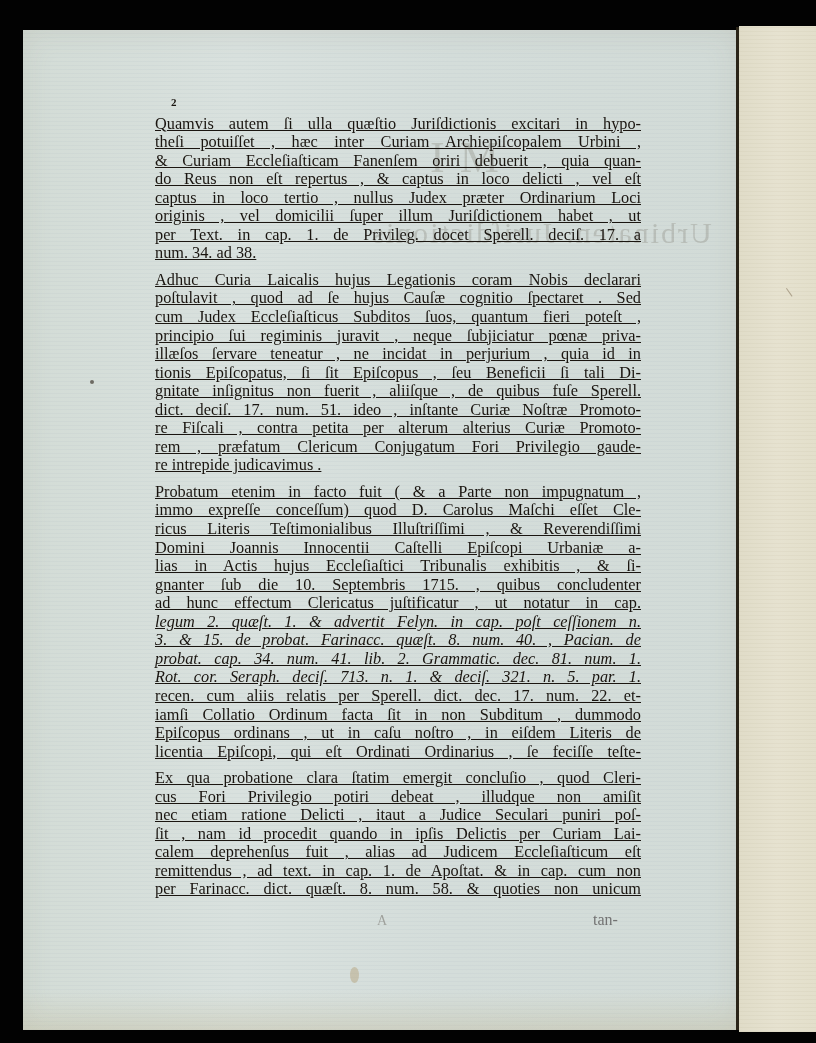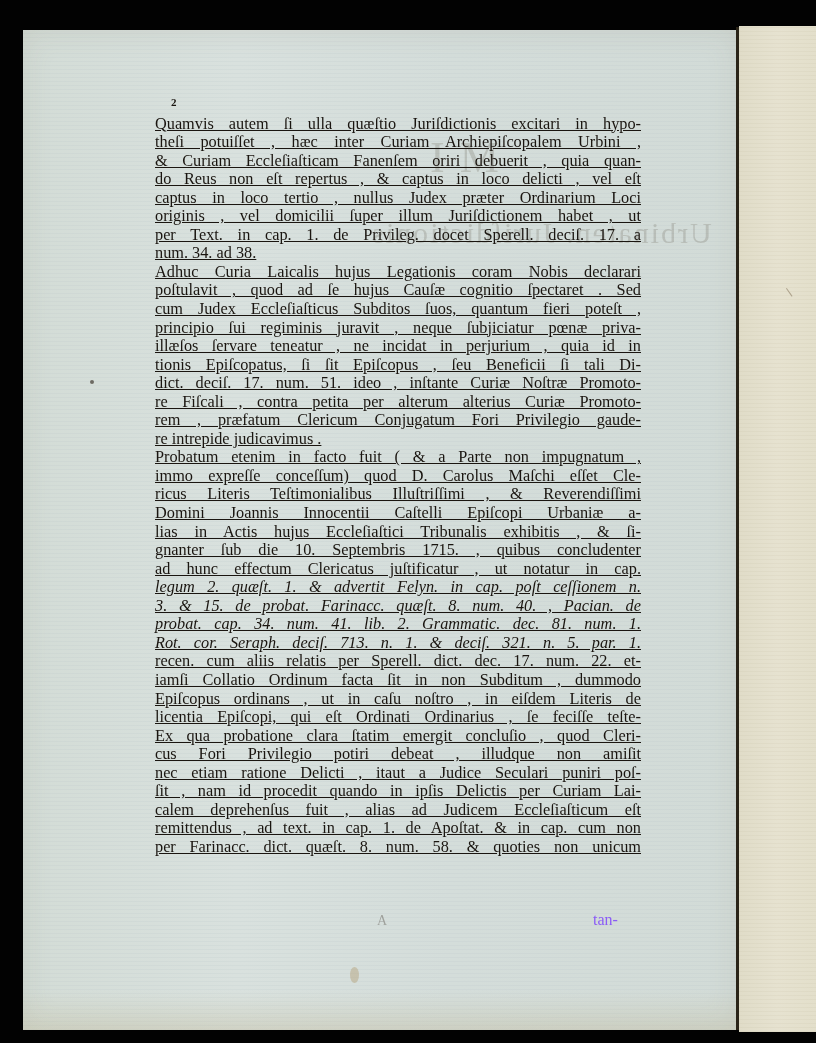--- a/index.html
+++ b/index.html
@@ -93,28 +93,28 @@
   }
   .para .line {
     display: block;
     text-align: justify;
     text-align-last: justify;
     white-space: nowrap;
   }
   .para .line.last {
     text-align-last: left;
   }
-  .para + .para { margin-top: 0; }
+  .para + .para { margin-top: 8px; }
   .first-spacer { height: 18.55px; }
   .catchword {
     position: absolute;
     left: 593px;
     top: 911px;
     font-size: 16px;
-    color: #8b5cf6;
+    color: #737373;
   }
   .signature {
     position: absolute;
     left: 377px;
     top: 913px;
     font-size: 14px;
     color: rgba(60,50,40,0.35);
   }
   .showthrough {
     position: absolute;
@@ -161,20 +161,21 @@
     <span class="line last">num. 34. ad 38.</span>
   </div>
 
   <div class="para">
     <span class="line">Adhuc Curia Laicalis hujus Legationis coram Nobis declarari</span>
     <span class="line">poſtulavit , quod ad ſe hujus Cauſæ cognitio ſpectaret . Sed</span>
     <span class="line">cum Judex Eccleſiaſticus Subditos ſuos, quantum fieri poteſt ,</span>
     <span class="line">principio ſui regiminis juravit , neque ſubjiciatur pœnæ priva-</span>
     <span class="line">illæſos ſervare teneatur , ne incidat in perjurium , quia id in</span>
     <span class="line">tionis Epiſcopatus, ſi ſit Epiſcopus , ſeu Beneficii ſi tali Di-</span>
+    <span class="line">gnitate inſignitus non fuerit , aliiſque , de quibus fuſe Sperell.</span>
     <span class="line">dict. deciſ. 17. num. 51. ideo , inſtante Curiæ Noſtræ Promoto-</span>
     <span class="line">re Fiſcali , contra petita per alterum alterius Curiæ Promoto-</span>
     <span class="line">rem , præfatum Clericum Conjugatum Fori Privilegio gaude-</span>
     <span class="line last">re intrepide judicavimus .</span>
   </div>
 
   <div class="para">
     <span class="line">Probatum etenim in facto fuit ( &amp; a Parte non impugnatum ,</span>
     <span class="line">immo expreſſe conceſſum) quod D. Carolus Maſchi eſſet Cle-</span>
     <span class="line">ricus Literis Teſtimonialibus Illuſtriſſimi , &amp; Reverendiſſimi</span>

